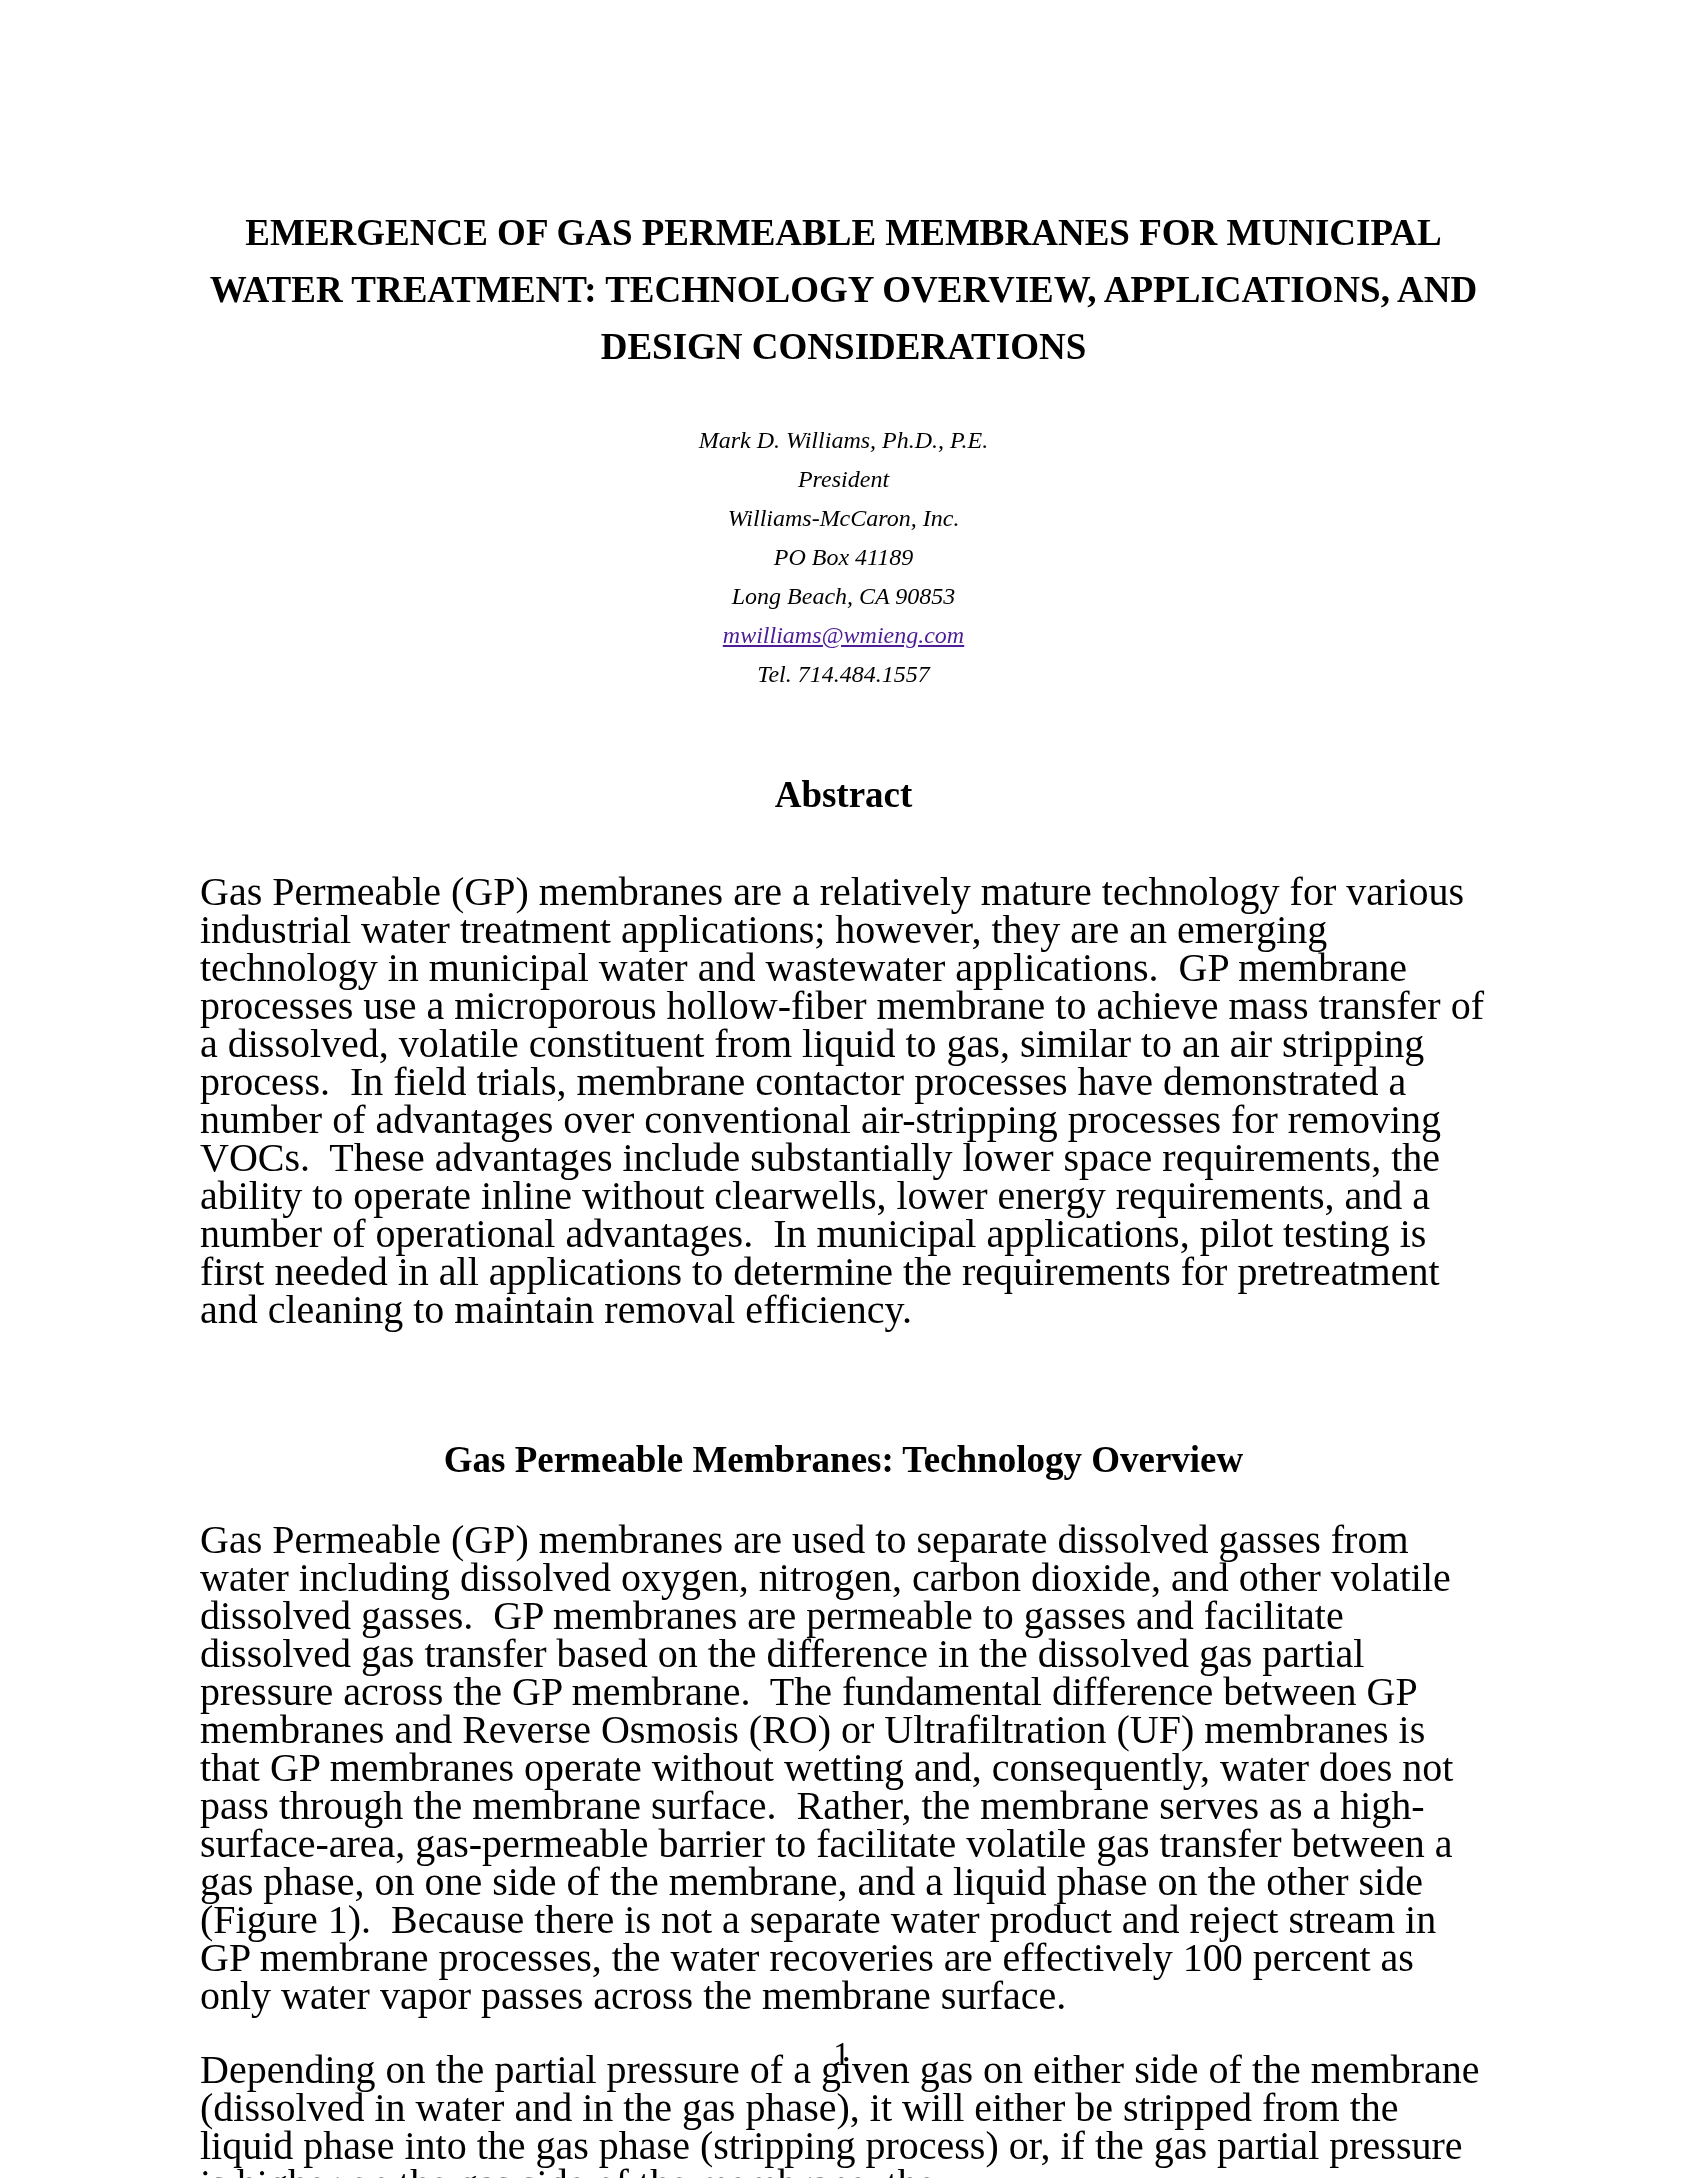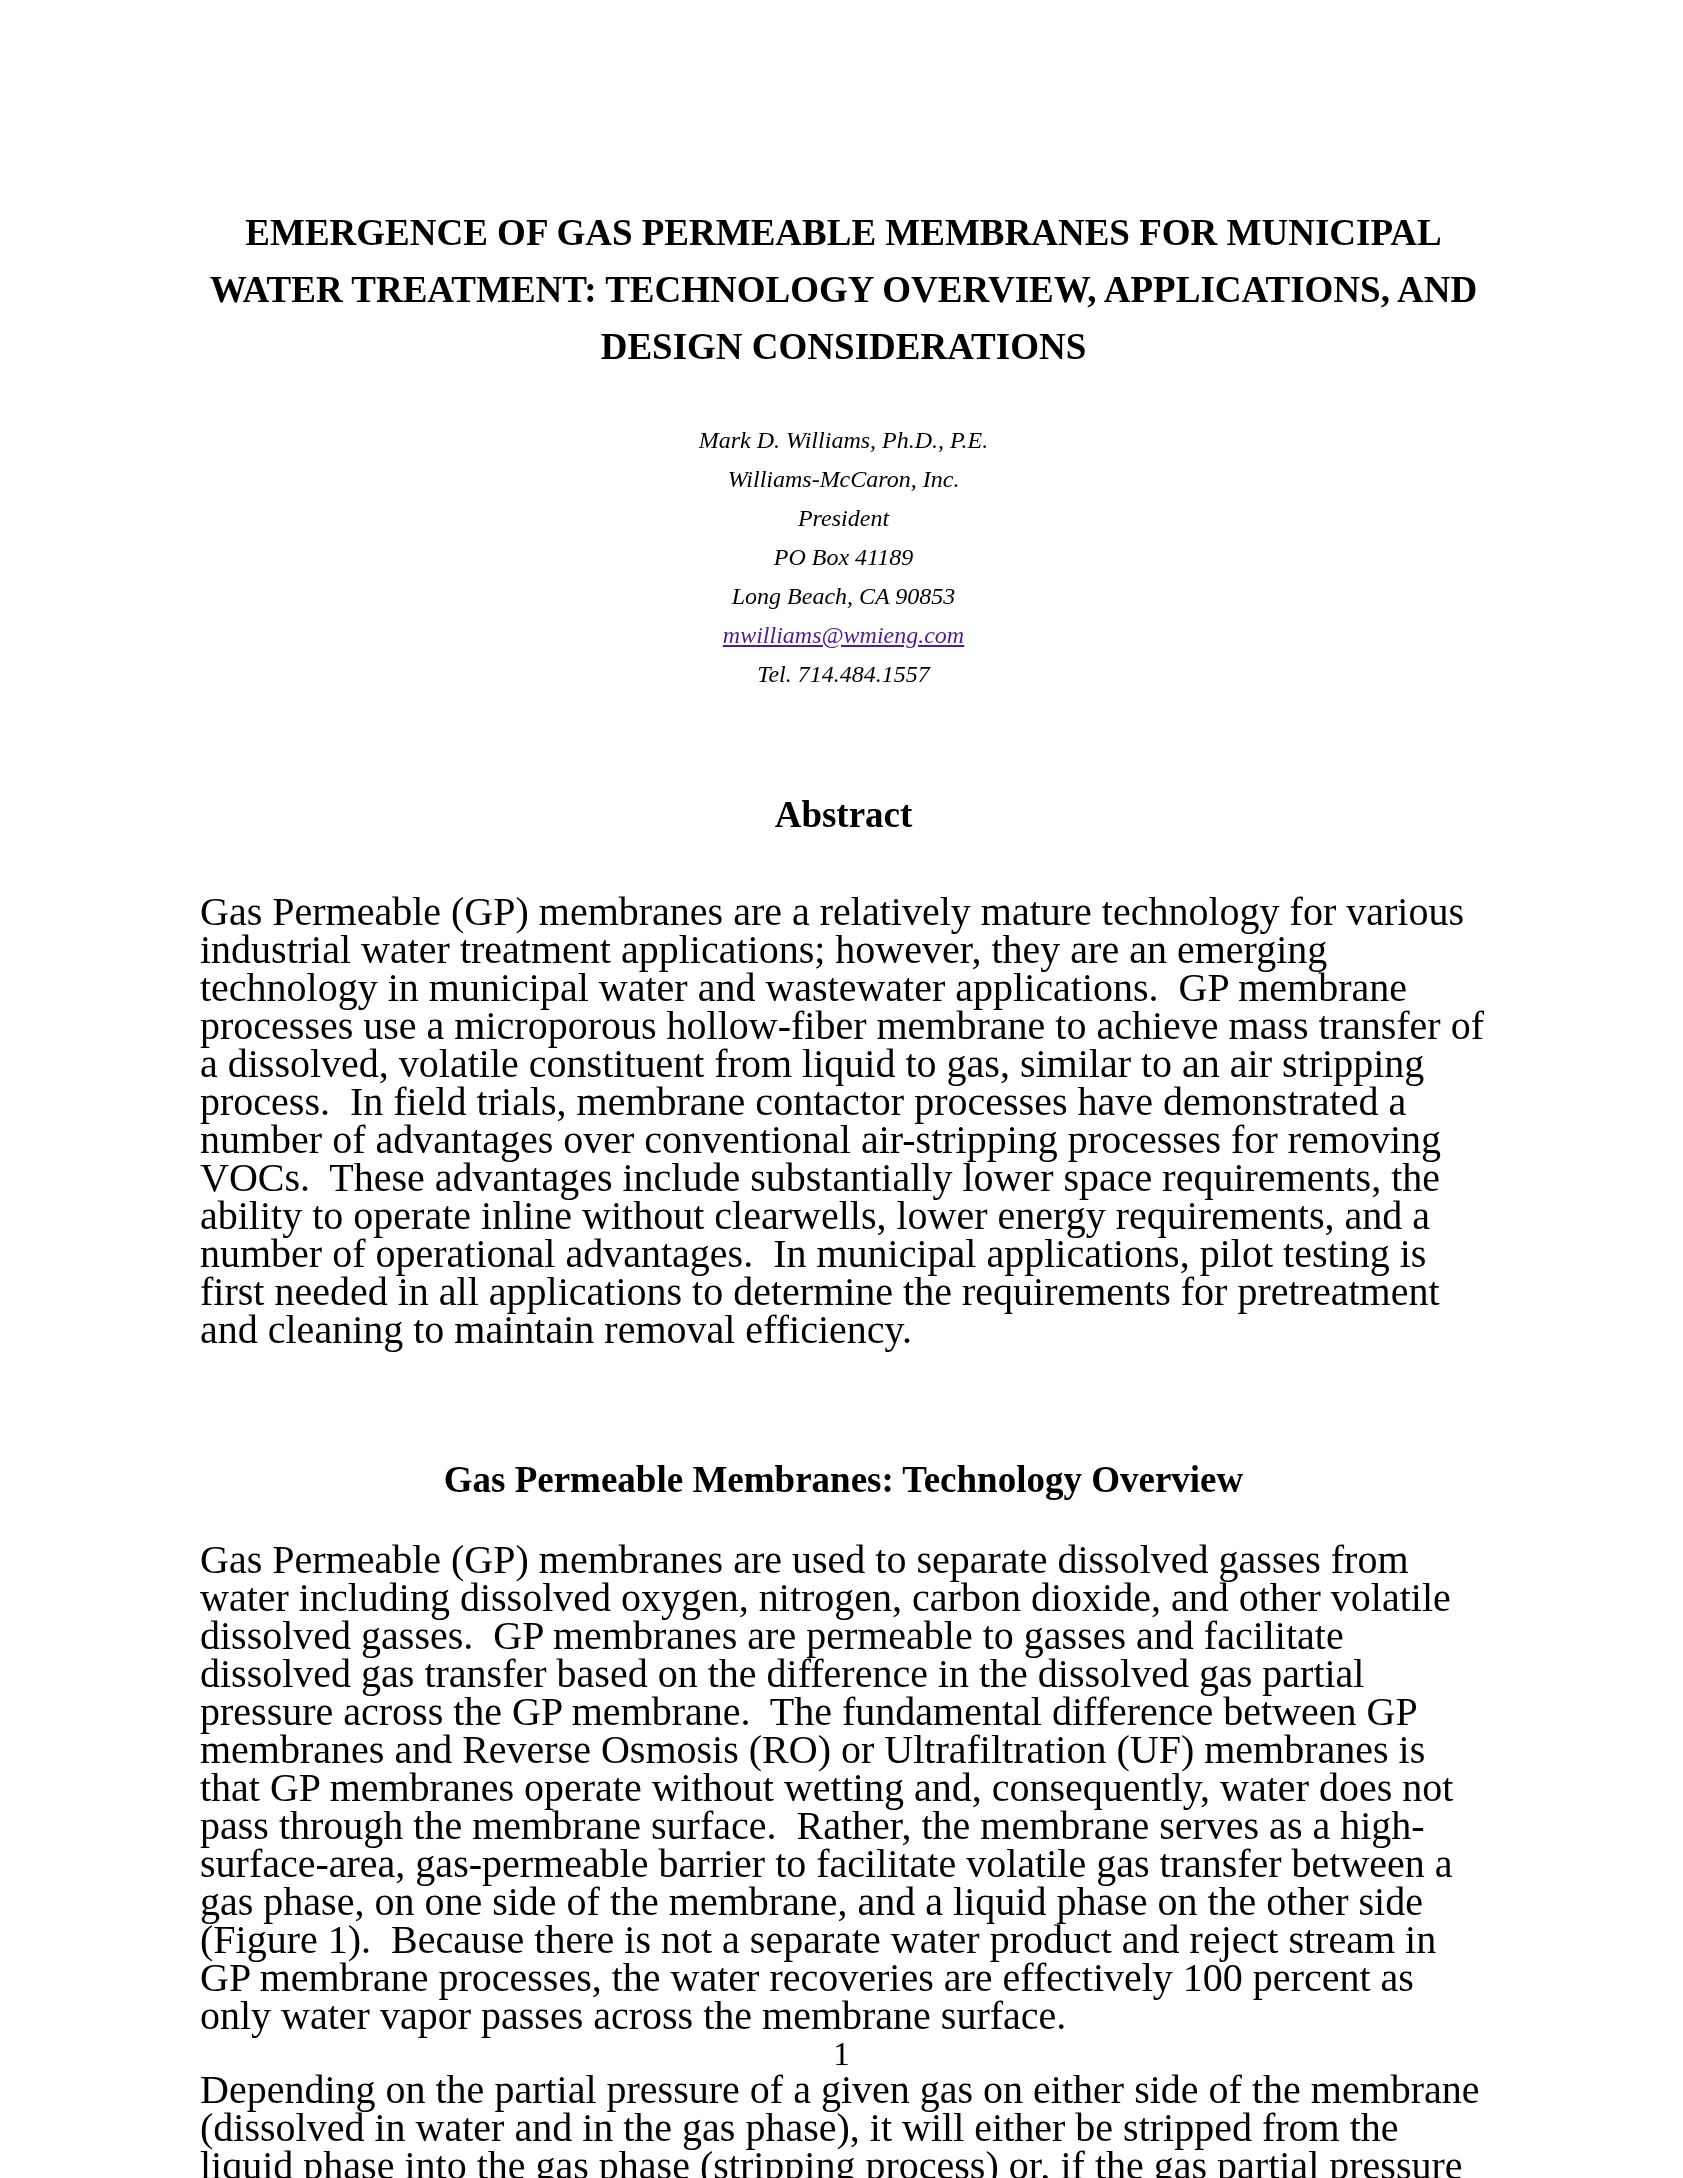--- a/index.html
+++ b/index.html
@@ -40,21 +40,21 @@
     text-decoration: underline;
     cursor: pointer;
   }
   .subheading {
     margin: 0;
     font-size: 37px;
     line-height: 47px;
     font-weight: bold;
     text-align: center;
   }
-  .abstract-heading { margin-top: 97px; }
+  .abstract-heading { margin-top: 77px; }
   .section-heading  { margin-top: 107px; }
   .body-par {
     margin: 0;
     font-size: 40px;
     line-height: 38px;
     text-align: left;
     white-space: pre-wrap;
   }
   .abstract-par { margin-top: 55px; }
   .par-1 { margin-top: 38px; }
@@ -71,22 +71,22 @@
 </style>
 </head>
 <body>
 
 <div class="page">
 
   <h1 class="title">EMERGENCE OF GAS PERMEABLE MEMBRANES FOR MUNICIPAL WATER TREATMENT: TECHNOLOGY OVERVIEW, APPLICATIONS, AND DESIGN CONSIDERATIONS</h1>
 
   <div class="author-block">
     <div>Mark D. Williams, Ph.D., P.E.</div>
+    <div>President</div>
     <div>Williams-McCaron, Inc.</div>
-    <div>President</div>
     <div>PO Box 41189</div>
     <div>Long Beach, CA 90853</div>
     <div>
       <a class="email-link" style="color: #4c1d95;">mwilliams@wmieng.com</a>
     </div>
     <div>Tel. 714.484.1557</div>
   </div>
 
   <h2 class="subheading abstract-heading">Abstract</h2>
 

